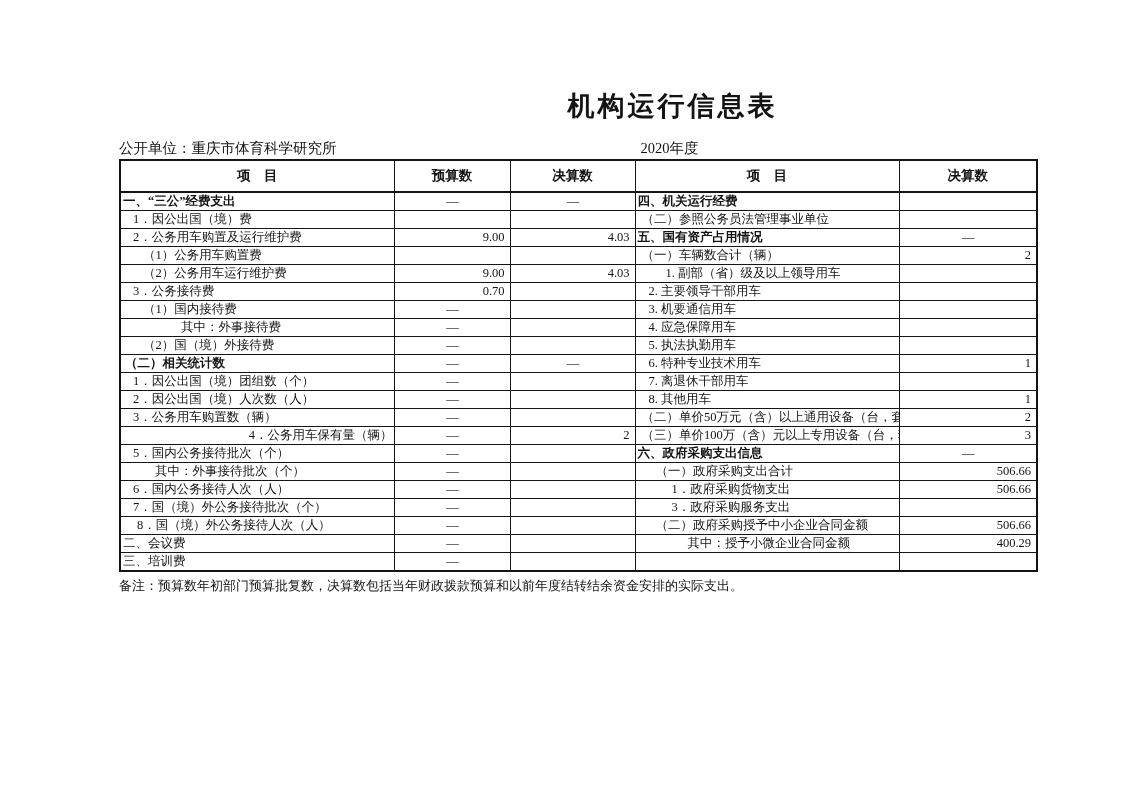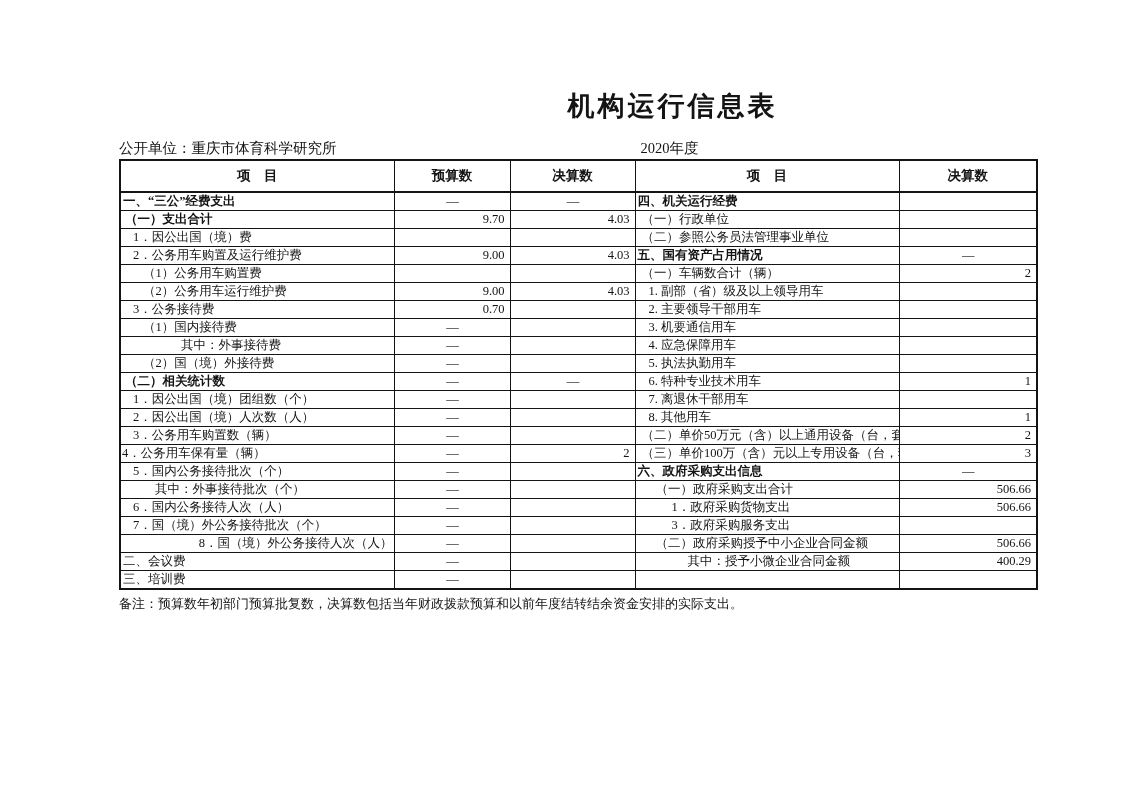--- a/index.html
+++ b/index.html
@@ -105,27 +105,20 @@
     </thead>
     <tbody id="table-body">
         <tr>
           <td class="c-item" style="padding-left: 2px; font-weight: bold;">一、“三公”经费支出</td>
           <td class="c-num c-dash">—</td>
           <td class="c-num c-dash">—</td>
           <td class="c-item" style="padding-left: 2px; font-weight: bold; margin-left: 24px;">四、机关运行经费</td>
           <td class="c-num"></td>
         </tr>
         <tr>
-          <td class="c-item" style="padding-left: 4px; font-weight: bold;">（一）支出合计</td>
-          <td class="c-num">9.70</td>
-          <td class="c-num">4.03</td>
-          <td class="c-item" style="padding-left: 6px;">（一）行政单位</td>
-          <td class="c-num"></td>
-        </tr>
-        <tr>
           <td class="c-item" style="padding-left: 12px;">1．因公出国（境）费</td>
           <td class="c-num"></td>
           <td class="c-num"></td>
           <td class="c-item" style="padding-left: 6px;">（二）参照公务员法管理事业单位</td>
           <td class="c-num"></td>
         </tr>
         <tr>
           <td class="c-item" style="padding-left: 12px;">2．公务用车购置及运行维护费</td>
           <td class="c-num">9.00</td>
           <td class="c-num">4.03</td>
@@ -136,21 +129,21 @@
           <td class="c-item" style="padding-left: 22px;">（1）公务用车购置费</td>
           <td class="c-num"></td>
           <td class="c-num"></td>
           <td class="c-item" style="padding-left: 6px;">（一）车辆数合计（辆）</td>
           <td class="c-num">2</td>
         </tr>
         <tr>
           <td class="c-item" style="padding-left: 22px;">（2）公务用车运行维护费</td>
           <td class="c-num">9.00</td>
           <td class="c-num">4.03</td>
-          <td class="c-item" style="padding-left: 13px;">1. 副部（省）级及以上领导用车</td>
+          <td class="c-item" style="padding-left: 30px;">1. 副部（省）级及以上领导用车</td>
           <td class="c-num"></td>
         </tr>
         <tr>
           <td class="c-item" style="padding-left: 12px;">3．公务接待费</td>
           <td class="c-num">0.70</td>
           <td class="c-num"></td>
           <td class="c-item" style="padding-left: 13px;">2. 主要领导干部用车</td>
           <td class="c-num"></td>
         </tr>
         <tr>
@@ -196,21 +189,21 @@
           <td class="c-num">1</td>
         </tr>
         <tr>
           <td class="c-item" style="padding-left: 12px;">3．公务用车购置数（辆）</td>
           <td class="c-num c-dash">—</td>
           <td class="c-num"></td>
           <td class="c-item" style="padding-left: 6px;">（二）单价50万元（含）以上通用设备（台，套）</td>
           <td class="c-num">2</td>
         </tr>
         <tr>
-          <td class="c-item" style="">4．公务用车保有量（辆）</td>
+          <td class="c-item" style=" text-align: right;">4．公务用车保有量（辆）</td>
           <td class="c-num c-dash">—</td>
           <td class="c-num">2</td>
           <td class="c-item" style="padding-left: 6px;">（三）单价100万（含）元以上专用设备（台，套）</td>
           <td class="c-num">3</td>
         </tr>
         <tr>
           <td class="c-item" style="padding-left: 12px;">5．国内公务接待批次（个）</td>
           <td class="c-num c-dash">—</td>
           <td class="c-num"></td>
           <td class="c-item" style="padding-left: 2px; font-weight: bold;">六、政府采购支出信息</td>
@@ -231,21 +224,21 @@
           <td class="c-num">506.66</td>
         </tr>
         <tr>
           <td class="c-item" style="padding-left: 12px;">7．国（境）外公务接待批次（个）</td>
           <td class="c-num c-dash">—</td>
           <td class="c-num"></td>
           <td class="c-item" style="padding-left: 36px;">3．政府采购服务支出</td>
           <td class="c-num"></td>
         </tr>
         <tr>
-          <td class="c-item" style="padding-left: 16px; text-align: right;">8．国（境）外公务接待人次（人）</td>
+          <td class="c-item" style="padding-left: 16px;">8．国（境）外公务接待人次（人）</td>
           <td class="c-num c-dash">—</td>
           <td class="c-num"></td>
           <td class="c-item" style="padding-left: 20px;">（二）政府采购授予中小企业合同金额</td>
           <td class="c-num">506.66</td>
         </tr>
         <tr>
           <td class="c-item" style="padding-left: 2px;">二、会议费</td>
           <td class="c-num c-dash">—</td>
           <td class="c-num"></td>
           <td class="c-item" style="padding-left: 52px;">其中：授予小微企业合同金额</td>

